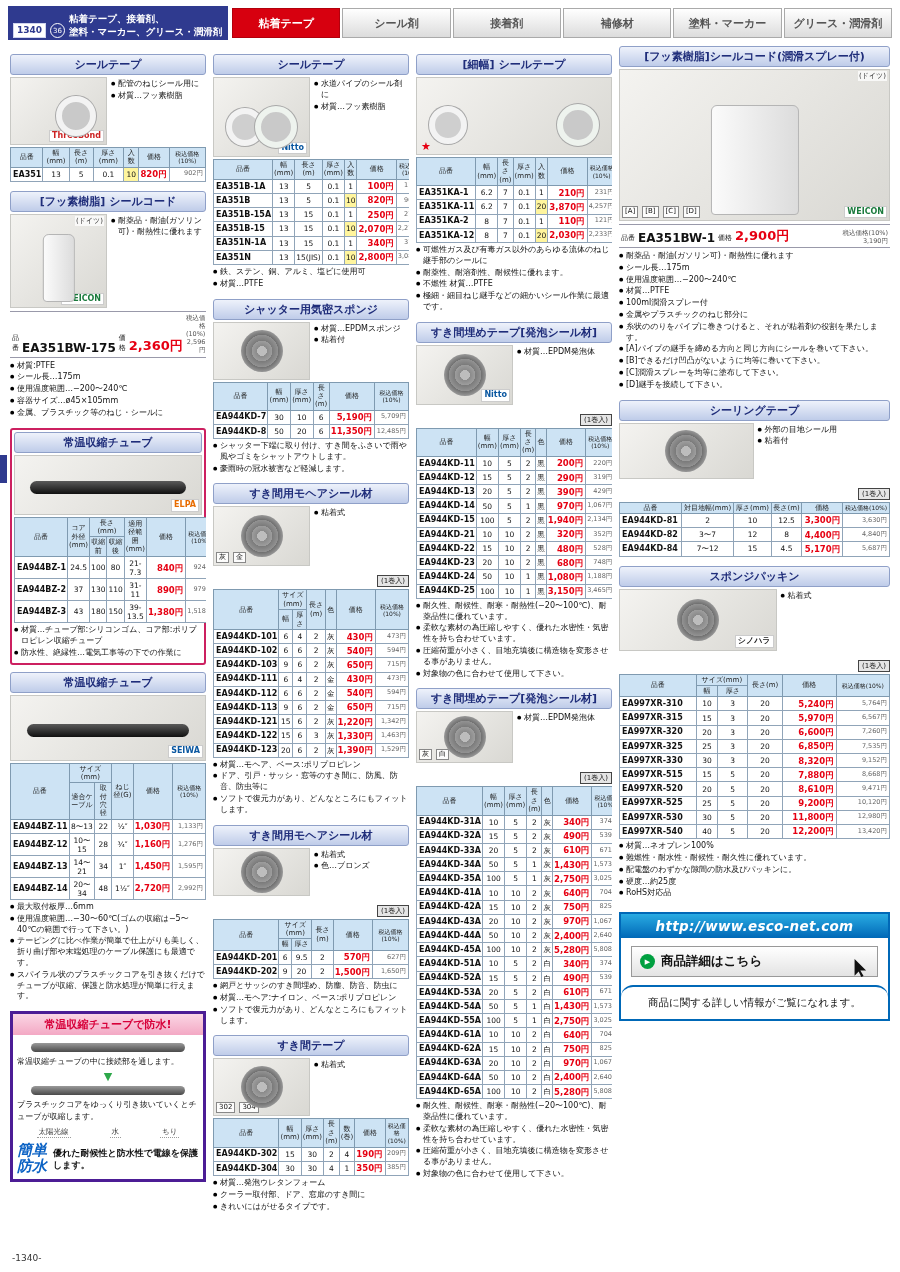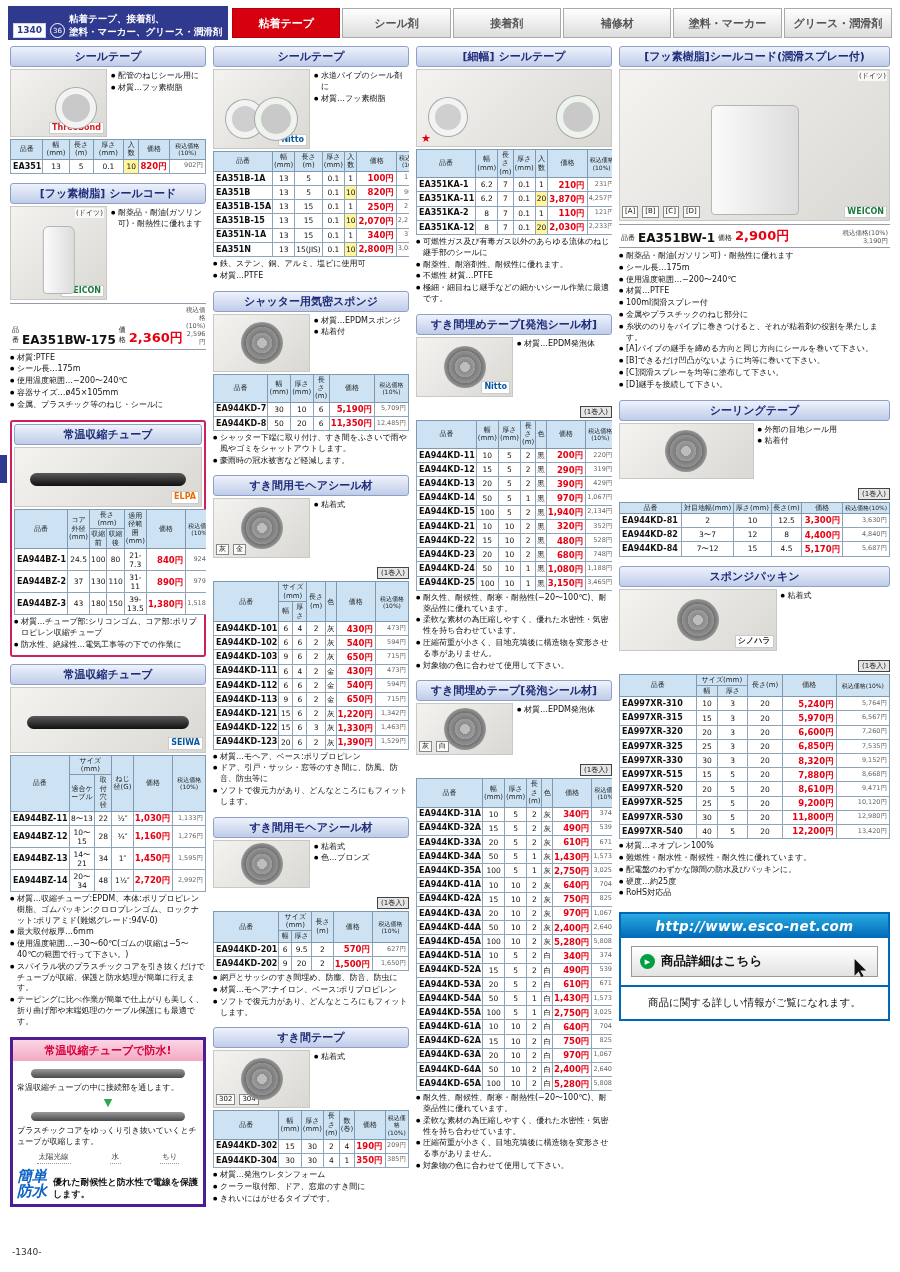--- a/index.html
+++ b/index.html
@@ -13,21 +13,21 @@
   .circ36{width:13px;height:13px;min-width:13px;border:1px solid #fff;border-radius:50%;color:#fff;
           font-size:7px;display:flex;align-items:center;justify-content:center;}
   .hdr-title{color:#fff;font-size:9.5px;font-weight:bold;line-height:1.3;white-space:nowrap;}
   .tabs{position:absolute;top:8px;left:232px;right:8px;height:30px;display:flex;gap:2px;}
   .tab{flex:1;display:flex;align-items:center;justify-content:center;font-size:11px;font-weight:bold;
        color:#555;background:linear-gradient(#ffffff,#dcdcdc);border:1px solid #aaa;box-sizing:border-box;}
   .tab.active{background:#d7000f;color:#fff;border-color:#b2000c;}
   
   .columns{position:absolute;top:46px;left:10px;right:10px;bottom:24px;display:flex;gap:7px;}
   .col{display:flex;flex-direction:column;gap:7px;overflow:hidden;}
-  .col-1,.col-2,.col-3{width:196px;min-width:196px;}
+  .col-1,.col-2,.col-3{width:196px;min-width:196px;margin-top:8px;}
   .col-4{flex:1;}
   
   .section{background:#fff;}
   .section.hl{border:2px solid #cc2060;border-radius:3px;padding:2px;}
   .sec-title{position:relative;background:linear-gradient(#eef2fb,#bfcce9);border:1px solid #8fa0c8;
              border-radius:3px;color:#1f2d7a;font-weight:bold;font-size:11px;text-align:center;
              padding:2px 0;margin-bottom:2px;}
   .photo-row{display:flex;gap:4px;margin:2px 0;}
   .photo{position:relative;background:linear-gradient(135deg,#f4f3f0,#d9d8d3);border:1px solid #c8c8c4;
          overflow:hidden;flex:1;min-width:70px;}
@@ -74,37 +74,37 @@
   
   .infobox{border:3px solid #4c1d95;}
   .info-title{background:linear-gradient(#fbd6e4,#f3a8c4);color:#d7003a;font-weight:bold;font-size:11px;
               text-align:center;padding:3px 0;}
   .info-body{padding:4px;font-size:8px;line-height:1.4;}
   .cable{height:9px;background:linear-gradient(#9a9a9a,#4a4a4a);border-radius:5px;margin:4px 14px;}
   .step-text{margin:2px 0 4px 0;}
   .garrow{color:#2da84a;text-align:center;font-size:11px;line-height:1;margin:2px 0;}
   .env-row{display:flex;justify-content:space-around;font-size:7.5px;color:#333;margin:5px 0;}
   .env{border-bottom:1px dotted #999;padding:0 2px;}
-  .info-bottom{display:flex;align-items:flex-end;gap:6px;margin-top:4px;}
+  .info-bottom{display:flex;align-items:center;gap:6px;margin-top:4px;}
   .kantan{color:#0b62c4;font-weight:bold;font-size:15px;font-style:italic;line-height:1.05;white-space:pre-line;}
   .info-foot{font-weight:bold;font-size:9px;flex:1;line-height:1.35;}
   
   .escobox{border:2px solid #0068b7;margin-top:4px;}
   .esco-url{background:linear-gradient(#29abe2,#0068b7);color:#fff;font-weight:bold;font-style:italic;
             text-align:center;font-size:13.5px;padding:4px 0;letter-spacing:.3px;cursor:pointer;}
   .esco-btn-wrap{padding:8px 10px;background:#fff;}
   .esco-btn{position:relative;border:1px solid #999;background:linear-gradient(#ffffff,#e3e3e3);
             display:flex;align-items:center;gap:6px;padding:6px 8px;font-weight:bold;font-size:12.5px;cursor:pointer;}
   .play{width:15px;height:15px;min-width:15px;border-radius:50%;background:#00a040;color:#fff;font-size:7px;
         display:flex;align-items:center;justify-content:center;}
   .cursor{position:absolute;right:8px;bottom:-4px;}
-  .esco-desc{border-top:2px solid #0068b7;padding:8px 6px;font-size:10.5px;text-align:center;line-height:1.5;}
+  .esco-desc{border-top:2px solid #0068b7;padding:8px 6px;font-size:10.5px;text-align:center;line-height:1.5;border-radius:12px;}
   
   .side-tab{position:absolute;left:0;top:455px;width:7px;height:28px;background:#2f3a8f;}
-  .footer{position:absolute;left:12px;bottom:15px;font-size:9px;color:#333;}
+  .footer{position:absolute;left:12px;bottom:9px;font-size:9px;color:#333;}
 </style>
 </head>
 <body>
 
 <div class="page">
   <div class="hdr">
     <span class="pagebox">1340</span>
     <span class="circ36">36</span>
     <div class="hdr-title">
       <div>粘着テープ、接着剤、</div>
@@ -290,25 +290,24 @@
                 <td class="code">EA944BZ-14</td>
                 <td>20〜34</td>
                 <td>48</td>
                 <td>1½″</td>
                 <td class="price">2,720円</td>
                 <td class="tax">2,992円</td>
               </tr>
             </tbody>
           </table>
           <ul class="bul">
-            <li>材質…収縮チューブ:EPDM、本体:ポリプロピレン樹脂、ゴムパッキン:クロロプレンゴム、ロックナット:ポリアミド(難燃グレード:94V-0)</li>
             <li>最大取付板厚…6mm</li>
             <li>使用温度範囲…−30〜60℃(ゴムの収縮は−5〜40℃の範囲で行って下さい。)</li>
+            <li>テーピングに比べ作業が簡単で仕上がりも美しく、折り曲げ部や末端処理のケーブル保護にも最適です。</li>
             <li>スパイラル状のプラスチックコアを引き抜くだけでチューブが収縮、保護と防水処理が簡単に行えます。</li>
-            <li>テーピングに比べ作業が簡単で仕上がりも美しく、折り曲げ部や末端処理のケーブル保護にも最適です。</li>
           </ul>
         </div>
         <div class="infobox">
           <div class="info-title">常温収縮チューブで防水!</div>
           <div class="info-body">
             <div class="cable"></div>
             <div class="step-text">常温収縮チューブの中に接続部を通します。</div>
             <div class="garrow">▼</div>
             <div class="cable"></div>
             <div class="step-text">プラスチックコアをゆっくり引き抜いていくとチューブが収縮します。</div>

